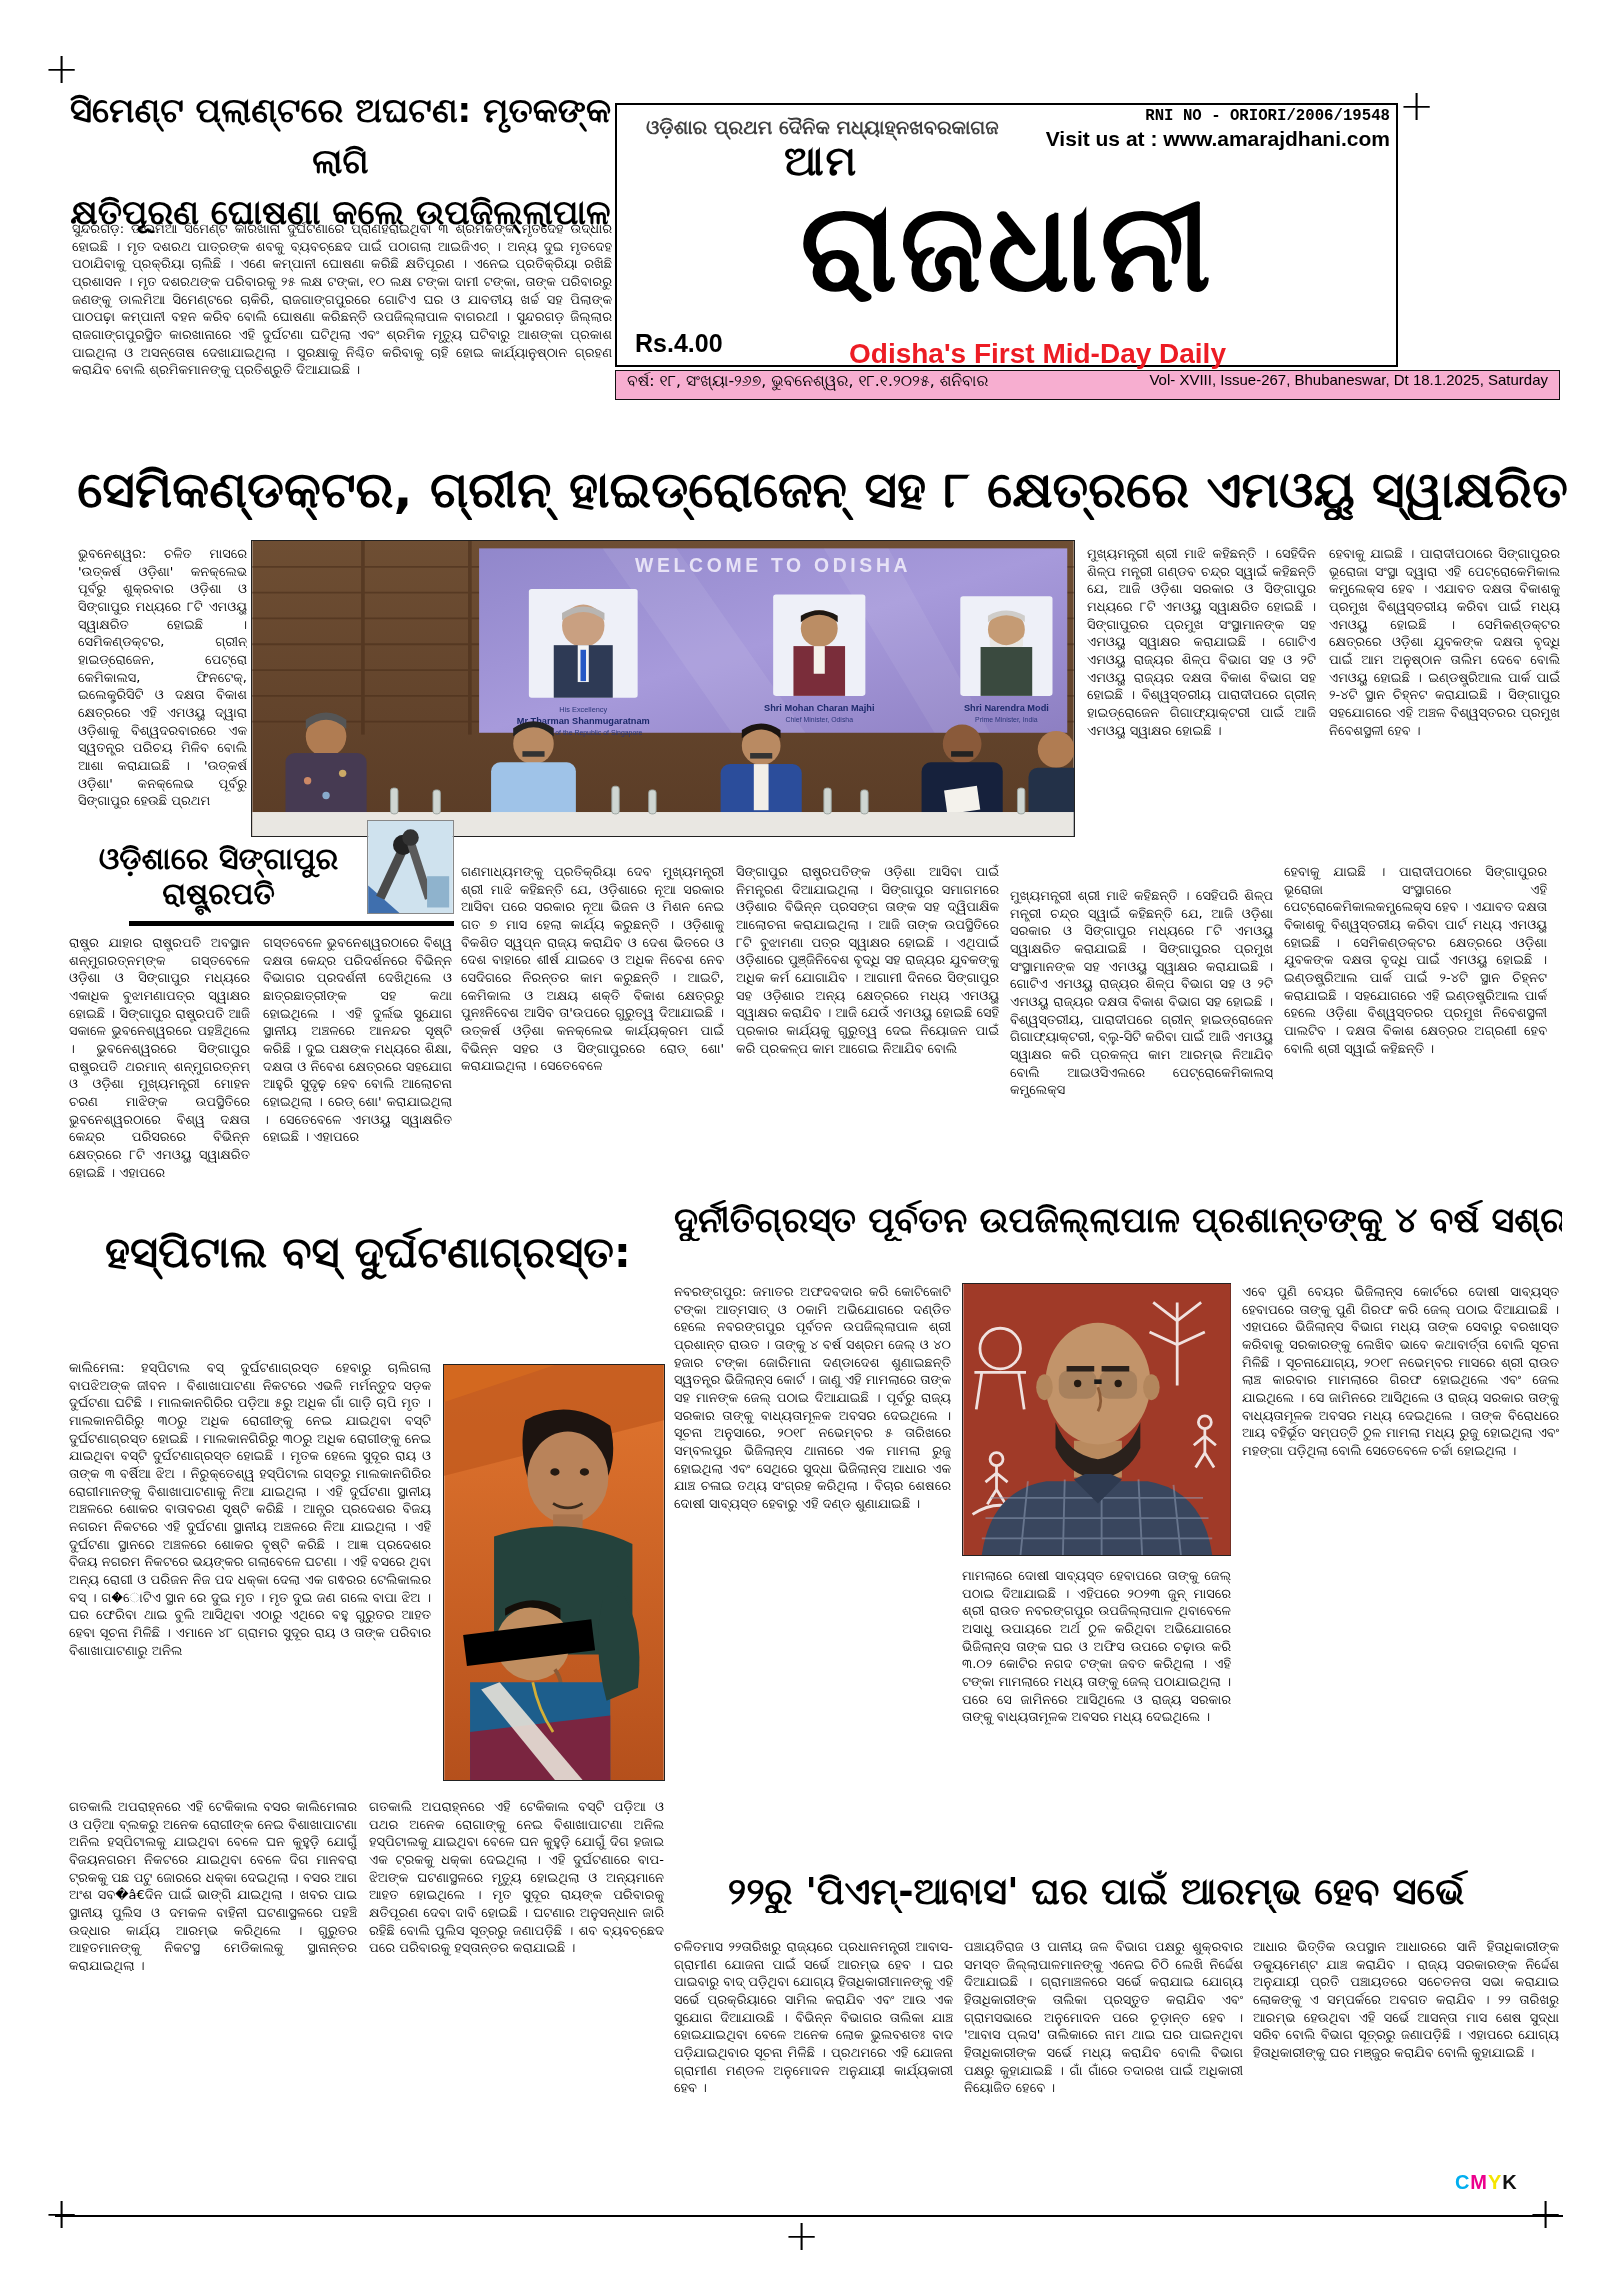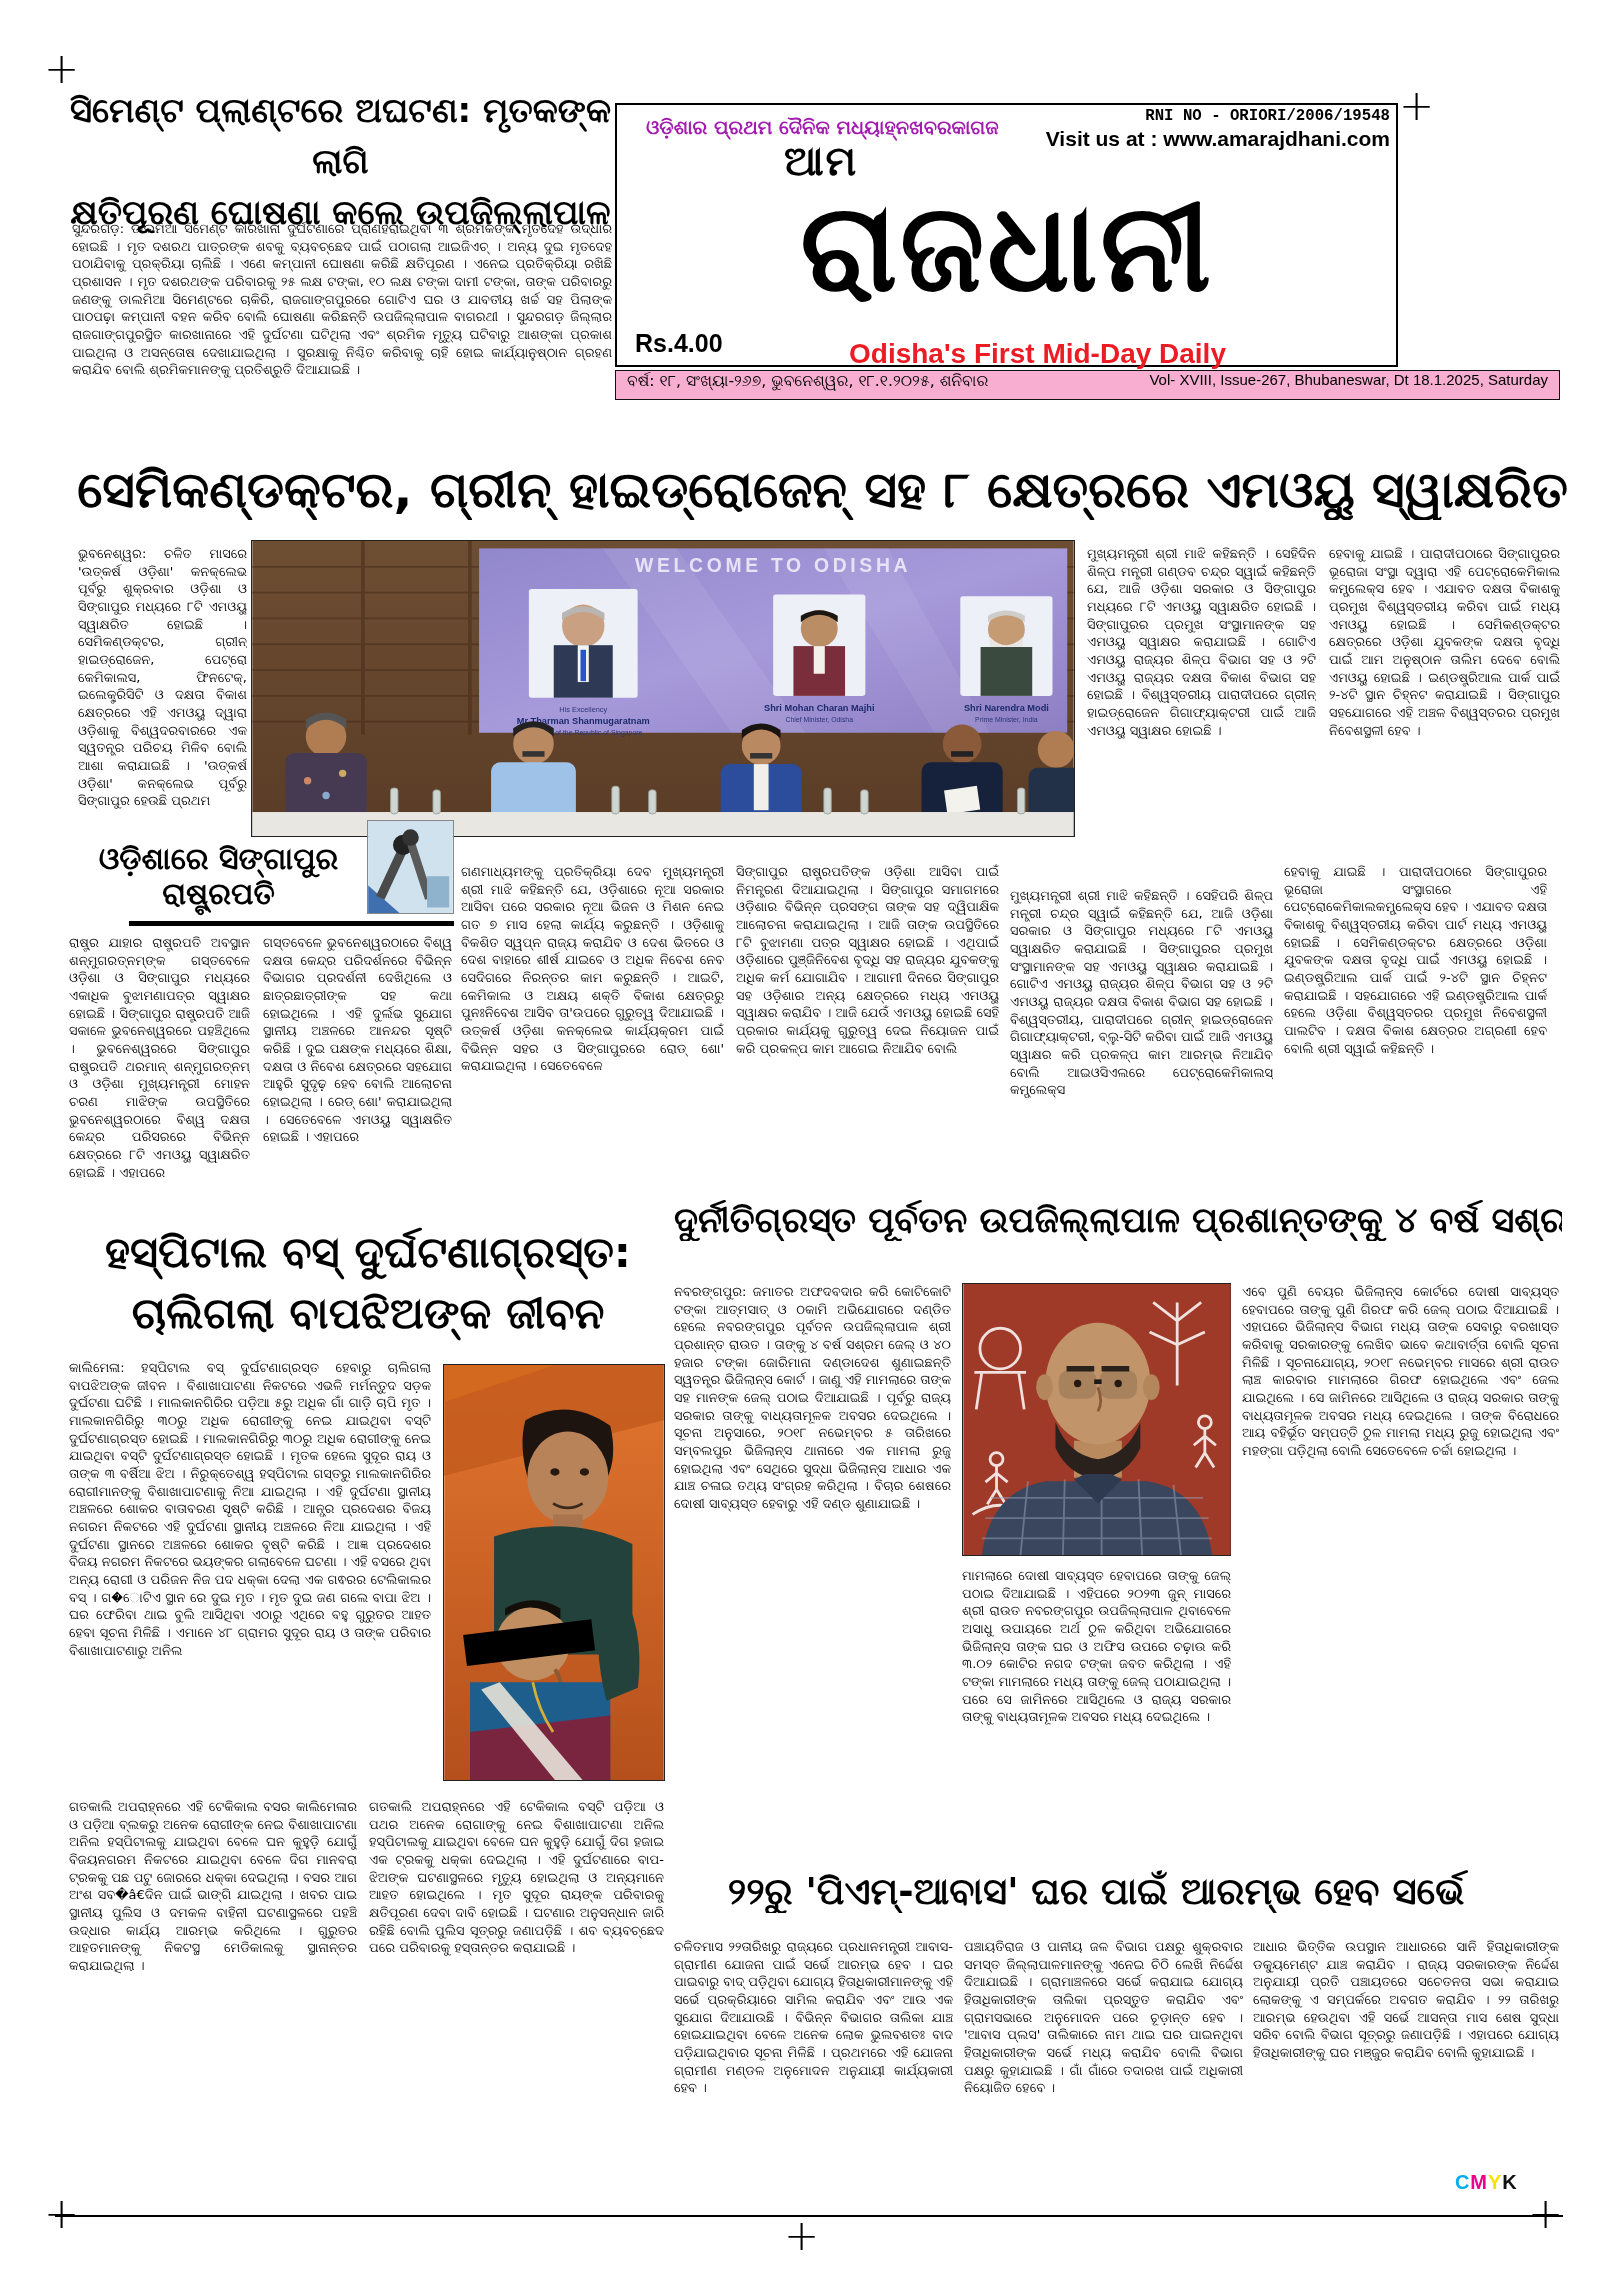--- a/index.html
+++ b/index.html
@@ -2,21 +2,21 @@
 <html lang="or" style="font-size:14.8px"><head>
 <meta charset="utf-8">
 <style>
   html,body{margin:0;padding:0;background:#e9e9e9;}
   .page{position:relative;width:1619px;height:2289px;background:#ffffff;margin:0 auto;
         font-family:"DejaVu Sans",sans-serif;color:#000;overflow:hidden;}
   .abs{position:absolute;}
   .regmark{font-family:"DejaVu Sans",sans-serif;font-size:42px;font-weight:200;line-height:1;color:#000;}
   
   .mast-box{left:615px;top:103px;width:783px;height:264px;border:2.8px solid #000;box-sizing:border-box;}
-  .mast-slogan{left:646px;top:116px;color:#a21caf;font-size:19.4px;font-weight:bold;}
+  .mast-slogan{left:646px;top:116px;color:#404040;font-size:19.4px;font-weight:bold;}
   .mast-rni{left:1080px;top:107px;width:310px;text-align:right;font-family:Liberation Mono, monospace;
             font-size:15.7px;font-weight:bold;}
   .mast-visit{left:1015px;top:127px;width:375px;text-align:right;font-family:"Liberation Sans",sans-serif;
               font-size:21px;font-weight:bold;}
   .logo-sm{left:784px;top:137px;font-size:41px;font-weight:bold;letter-spacing:1.8px;}
   .logo-big{left:624px;top:181px;width:766px;height:164px;text-align:center;font-size:122px;font-weight:bold;
             letter-spacing:2.8px;overflow:hidden;line-height:1.1;}
   .mast-price{left:635px;top:329px;font-family:"Liberation Sans",sans-serif;font-size:25px;font-weight:bold;}
   .mast-tagline{left:849px;top:329px;width:541px;text-align:left;color:#ed1c24;
                 font-family:"Liberation Sans",sans-serif;font-size:28px;font-weight:bold;margin-top:9px;}
@@ -208,21 +208,20 @@
       <rect x="52" y="24" width="9" height="62" fill="#5a5a5a" transform="rotate(-18 56 55)"></rect>
       <circle cx="46" cy="18" r="9" fill="#333"></circle>
       <rect x="64" y="60" width="24" height="34" fill="#8fb3cd"></rect>
     </svg>
   </div>
   <div class="abs singa-rule"></div>
   <div class="abs bt singa-bA">ରାଷ୍ଟ୍ର ଯାହାର ରାଷ୍ଟ୍ରପତି ଅବସ୍ଥାନ ଶନ୍ମୁଗରତ୍ନମ୍‌ଙ୍କ ଗସ୍ତବେଳେ ଓଡ଼ିଶା ଓ ସିଙ୍ଗାପୁର ମଧ୍ୟରେ ଏକାଧିକ ବୁଝାମଣାପତ୍ର ସ୍ୱାକ୍ଷର ହୋଇଛି । ସିଙ୍ଗାପୁର ରାଷ୍ଟ୍ରପତି ଆଜି ସକାଳେ ଭୁବନେଶ୍ୱରରେ ପହଞ୍ଚିଥିଲେ । ଭୁବନେଶ୍ୱରରେ ସିଙ୍ଗାପୁର ରାଷ୍ଟ୍ରପତି ଥରମାନ୍ ଶନ୍ମୁଗରତ୍ନମ୍ ଓ ଓଡ଼ିଶା ମୁଖ୍ୟମନ୍ତ୍ରୀ ମୋହନ ଚରଣ ମାଝିଙ୍କ ଉପସ୍ଥିତିରେ ଭୁବନେଶ୍ୱରଠାରେ ବିଶ୍ୱ ଦକ୍ଷତା କେନ୍ଦ୍ର ପରିସରରେ ବିଭିନ୍ନ କ୍ଷେତ୍ରରେ ୮ଟି ଏମଓୟୁ ସ୍ୱାକ୍ଷରିତ ହୋଇଛି । ଏହାପରେ</div>
   <div class="abs bt singa-bB">ଗସ୍ତବେଳେ ଭୁବନେଶ୍ୱରଠାରେ ବିଶ୍ୱ ଦକ୍ଷତା କେନ୍ଦ୍ର ପରିଦର୍ଶନରେ ବିଭିନ୍ନ ବିଭାଗର ପ୍ରଦର୍ଶନୀ ଦେଖିଥିଲେ ଓ ଛାତ୍ରଛାତ୍ରୀଙ୍କ ସହ କଥା ହୋଇଥିଲେ । ଏହି ଦୁର୍ଲଭ ସୁଯୋଗ ସ୍ଥାନୀୟ ଅଞ୍ଚଳରେ ଆନନ୍ଦର ସୃଷ୍ଟି କରିଛି । ଦୁଇ ପକ୍ଷଙ୍କ ମଧ୍ୟରେ ଶିକ୍ଷା, ଦକ୍ଷତା ଓ ନିବେଶ କ୍ଷେତ୍ରରେ ସହଯୋଗ ଆହୁରି ସୁଦୃଢ଼ ହେବ ବୋଲି ଆଲୋଚନା ହୋଇଥିଲା । ରେଡ୍ ଶୋ' କରାଯାଇଥିଲା । ସେତେବେଳେ ଏମଓୟୁ ସ୍ୱାକ୍ଷରିତ ହୋଇଛି । ଏହାପରେ</div>
 
   <div class="abs hl bus-h1">ହସ୍ପିଟାଲ ବସ୍ ଦୁର୍ଘଟଣାଗ୍ରସ୍ତ:</div>
-  <div class="abs hl bus-h2">ଚାଲିଗଲା ବାପଝିଅଙ୍କ ଜୀବନ</div>
   <div class="abs bt bus-colL">କାଲିମେଳା: ହସ୍ପିଟାଲ ବସ୍ ଦୁର୍ଘଟଣାଗ୍ରସ୍ତ ହେବାରୁ ଚାଲିଗଲା ବାପଝିଅଙ୍କ ଜୀବନ । ବିଶାଖାପାଟଣା ନିକଟରେ ଏଭଳି ମର୍ମନ୍ତୁଦ ସଡ଼କ ଦୁର୍ଘଟଣା ଘଟିଛି । ମାଲକାନଗିରିର ପଡ଼ିଆ ୫ରୁ ଅଧିକ ଗାଁ ଗାଡ଼ି ଚାପି ମୃତ । ମାଲକାନଗିରିରୁ ୩୦ରୁ ଅଧିକ ରୋଗୀଙ୍କୁ ନେଇ ଯାଇଥିବା ବସ୍‌ଟି ଦୁର୍ଘଟଣାଗ୍ରସ୍ତ ହୋଇଛି । ମାଲକାନଗିରିରୁ ୩୦ରୁ ଅଧିକ ରୋଗୀଙ୍କୁ ନେଇ ଯାଇଥିବା ବସ୍‌ଟି ଦୁର୍ଘଟଣାଗ୍ରସ୍ତ ହୋଇଛି । ମୃତକ ହେଲେ ସୁଦୂର ରାୟ ଓ ତାଙ୍କ ୩ ବର୍ଷିଆ ଝିଅ । ନିରୁକ୍ତେଶ୍ୱ ହସ୍ପିଟାଲ ଗସ୍ତରୁ ମାଲକାନଗିରିର ରୋଗୀମାନଙ୍କୁ ବିଶାଖାପାଟଣାକୁ ନିଆ ଯାଇଥିଲା । ଏହି ଦୁର୍ଘଟଣା ସ୍ଥାନୀୟ ଅଞ୍ଚଳରେ ଶୋକର ବାତାବରଣ ସୃଷ୍ଟି କରିଛି । ଆନ୍ଧ୍ର ପ୍ରଦେଶର ବିଜୟ ନଗରମ ନିକଟରେ ଏହି ଦୁର୍ଘଟଣା ସ୍ଥାନୀୟ ଅଞ୍ଚଳରେ ନିଆ ଯାଇଥିଲା । ଏହି ଦୁର୍ଘଟଣା ସ୍ଥାନରେ ଅଞ୍ଚଳରେ ଶୋକର ବୃଷ୍ଟି କରିଛି । ଆଜ୍ଞ ପ୍ରଦେଶର ବିଜୟ ନଗରମ ନିକଟରେ ଭୟଙ୍କର ଗଲାବେଳେ ଘଟଣା । ଏହି ବସରେ ଥିବା ଅନ୍ୟ ରୋଗୀ ଓ ପରିଜନ ନିଜ ପଦ ଧକ୍କା ଦେଲା ଏକ ଗଵରର ଟେଲିକାଲର ବସ୍ । ଗ�ୋଟିଏ ସ୍ଥାନ ରେ ଦୁଇ ମୃତ । ମୃତ ଦୁଇ ଜଣ ଗଲେ ବାପା ଝିଅ । ଘର ଫେରିବା ଥାଇ ବୁଲି ଆସିଥିବା ଏଠାରୁ ଏଥିରେ ବହୁ ଗୁରୁତର ଆହତ ହେବା ସୂଚନା ମିଳିଛି । ଏମାନେ ୪୮ ଗ୍ରାମର ସୁଦୂର ରାୟ ଓ ତାଙ୍କ ପରିବାର ବିଶାଖାପାଟଣାରୁ ଅନିଲ</div>
   <div class="abs bus-photo">
     <svg width="220" height="415" viewBox="0 0 238 450" xmlns="http://www.w3.org/2000/svg">
       <defs>
         <linearGradient id="obg" x1="0" y1="0" x2="0" y2="1">
           <stop offset="0" stop-color="#e2762f"></stop>
             <stop offset="1" stop-color="#b5501c"></stop>
         </linearGradient>
       </defs>
       <rect width="238" height="450" fill="url(#obg)"></rect>

